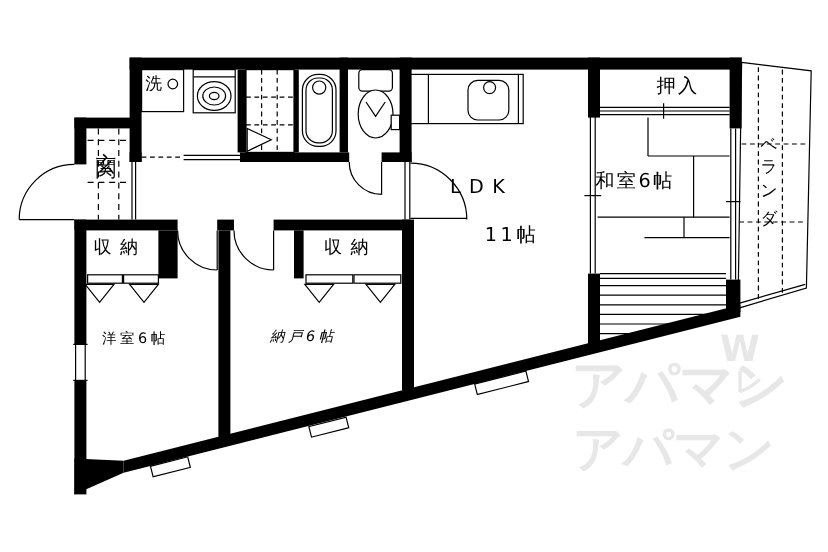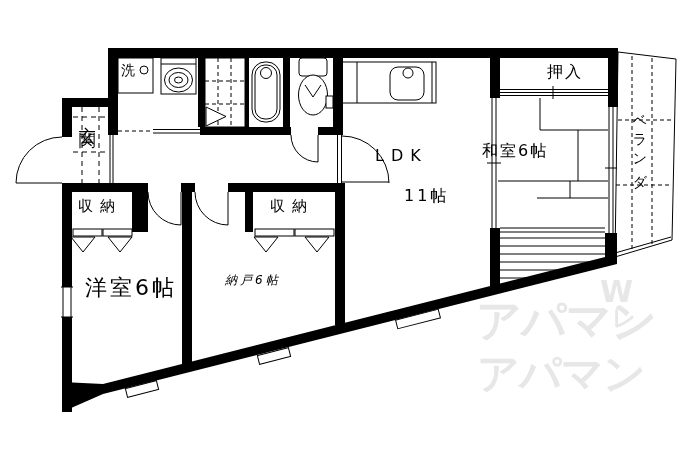--- a/index.html
+++ b/index.html
@@ -199,18 +199,18 @@
     <line x1="618" y1="120" x2="674" y2="120" stroke-dasharray="4 3"></line>
     <line x1="616" y1="185" x2="672" y2="185" stroke-dasharray="4 3"></line>
   </g>
 </svg>
 
 <div class="lbl vert" style="left:78px;top:113px;font-size:17px;letter-spacing:6px;">玄関</div>
 <div class="lbl" style="left:121px;top:63px;font-size:14px;letter-spacing:0;">洗</div>
 <div class="lbl" style="left:375px;top:147px;font-size:16px;letter-spacing:7px;">LDK</div>
 <div class="lbl" style="left:394px;top:187px;font-size:16px;letter-spacing:3px;margin-left:10px;">11帖</div>
 <div class="lbl" style="left:535px;top:63px;font-size:16px;margin-left:12px;">押入</div>
-<div class="lbl" style="left:482px;top:142px;font-size:16px;letter-spacing:2px;">和室6帖</div>
+<div class="lbl" style="left:496px;top:142px;font-size:16px;letter-spacing:2px;">和室6帖</div>
 <div class="lbl vert" style="left:632px;top:104px;font-size:14px;letter-spacing:4px;">ベランダ</div>
 <div class="lbl" style="left:78px;top:198px;font-size:15px;letter-spacing:7px;">収納</div>
 <div class="lbl" style="left:270px;top:198px;font-size:15px;letter-spacing:7px;">収納</div>
-<div class="lbl" style="left:85px;top:276px;font-size:22px;letter-spacing:3px;text-align:center;">洋室6帖</div>
+<div class="lbl" style="left:85px;top:276px;font-size:12px;letter-spacing:3px;text-align:center;">洋室6帖</div>
 <div class="lbl" style="left:225px;top:274px;font-size:12px;letter-spacing:3px;font-style:italic;">納戸6帖</div>
 
 </body></html>

